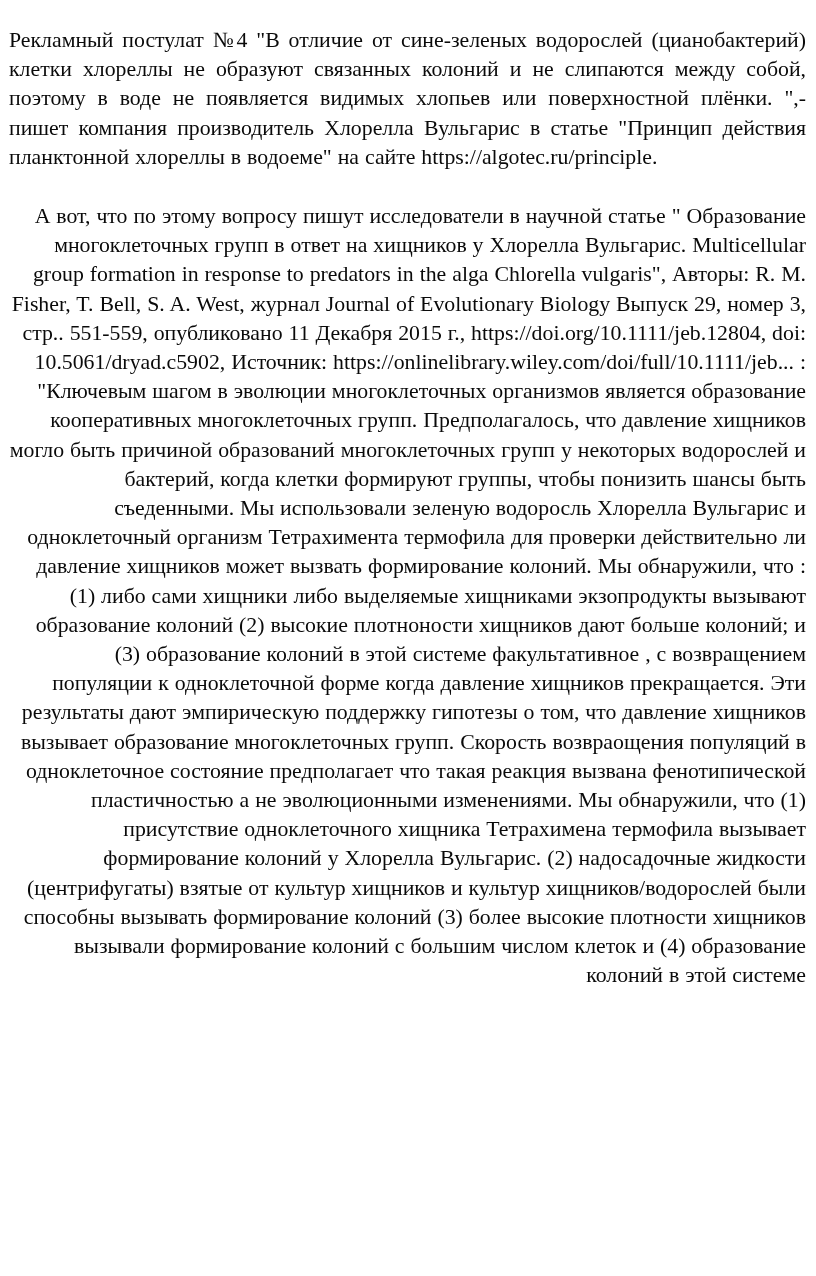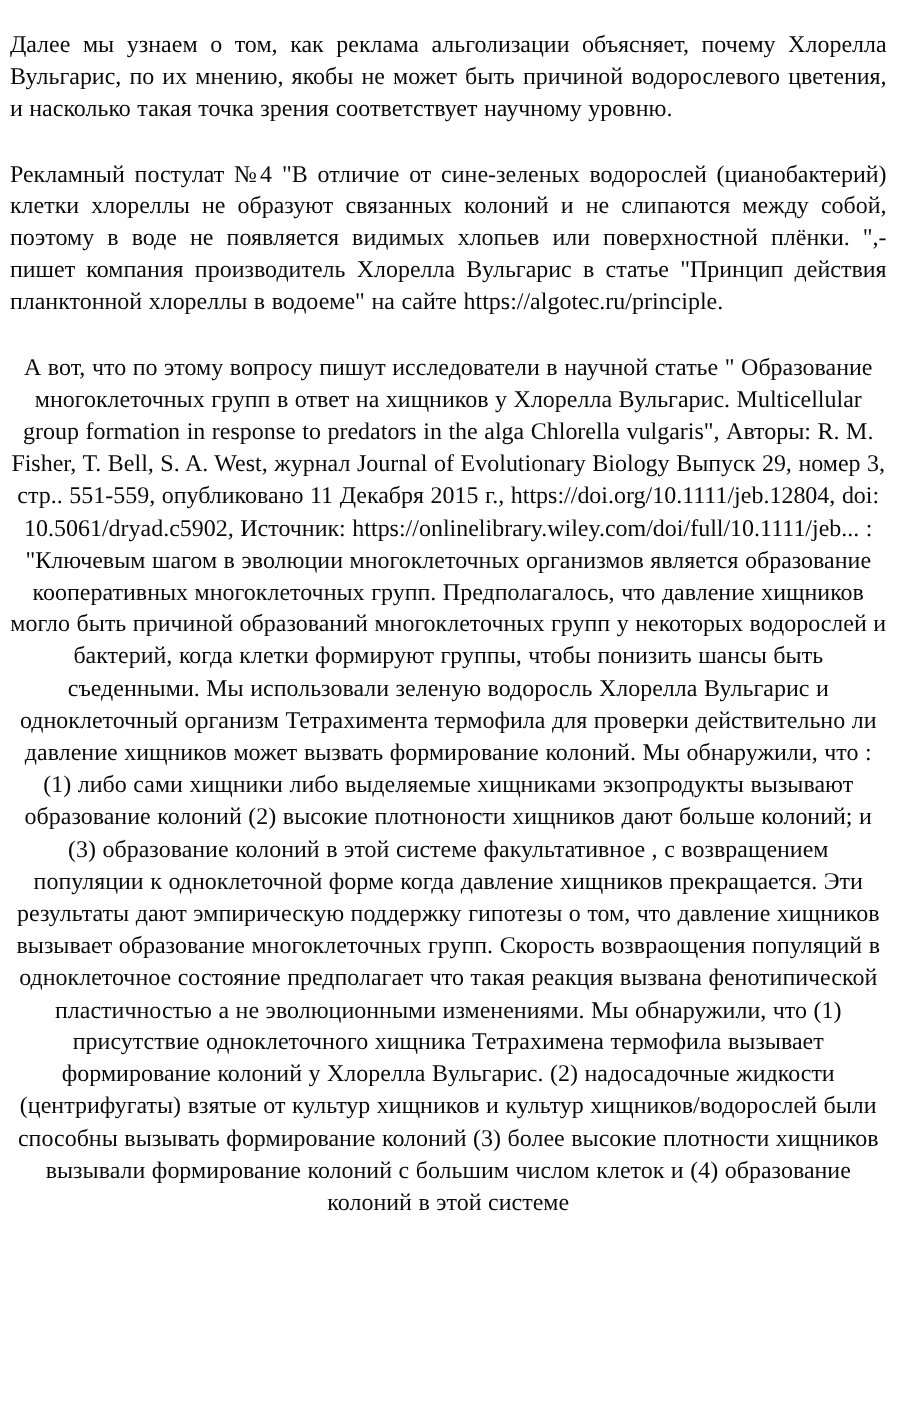--- a/index.html
+++ b/index.html
@@ -24,25 +24,24 @@
     line-height: 29.2px;
   }
   .page p {
     margin: 0 0 30px 0;
     word-spacing: 0.5px;
   }
   .page p.justify {
     text-align: justify;
   }
   .page p.left {
-    text-align: center;
+    text-align: right;
   }
 </style>
 </head>
 <body>
 
 <div class="page">
-  <p class="justify">Далее мы узнаем о том, как реклама альголизации объясняет, почему Хлорелла Вульгарис, по их мнению, якобы не может быть причиной водорослевого цветения, и насколько такая точка зрения соответствует научному уровню.</p>
 
   <p class="justify">Рекламный постулат №4 "В отличие от сине-зеленых водорослей (цианобактерий) клетки хлореллы не образуют связанных колоний и не слипаются между собой, поэтому в воде не появляется видимых хлопьев или поверхностной плёнки. ",- пишет компания производитель Хлорелла Вульгарис в статье "Принцип действия планктонной хлореллы в водоеме" на сайте https://algotec.ru/principle.</p>
 
   <p class="left">А вот, что по этому вопросу пишут исследователи в научной статье " Образование многоклеточных групп в ответ на хищников у Хлорелла Вульгарис. Multicellular group formation in response to predators in the alga Chlorella vulgaris", Авторы: R. M. Fisher, T. Bell, S. A. West, журнал Journal of Evolutionary Biology Выпуск 29, номер 3, стр.. 551-559, опубликовано 11 Декабря 2015 г., https://doi.org/10.1111/jeb.12804, doi: 10.5061/dryad.c5902, Источник: https://onlinelibrary.wiley.com/doi/full/10.1111/jeb... : "Ключевым шагом в эволюции многоклеточных организмов является образование кооперативных многоклеточных групп. Предполагалось, что давление хищников могло быть причиной образований многоклеточных групп у некоторых водорослей и бактерий, когда клетки формируют группы, чтобы понизить шансы быть съеденными. Мы использовали зеленую водоросль Хлорелла Вульгарис и одноклеточный организм Тетрахимента термофила для проверки действительно ли давление хищников может вызвать формирование колоний. Мы обнаружили, что : (1) либо сами хищники либо выделяемые хищниками экзопродукты вызывают образование колоний (2) высокие плотноности хищников дают больше колоний; и (3) образование колоний в этой системе факультативное , с возвращением популяции к одноклеточной форме когда давление хищников прекращается. Эти результаты дают эмпирическую поддержку гипотезы о том, что давление хищников вызывает образование многоклеточных групп. Скорость возвраощения популяций в одноклеточное состояние предполагает что такая реакция вызвана фенотипической пластичностью а не эволюционными изменениями. Мы обнаружили, что (1) присутствие одноклеточного хищника Тетрахимена термофила вызывает формирование колоний у Хлорелла Вульгарис. (2) надосадочные жидкости (центрифугаты) взятые от культур хищников и культур хищников/водорослей были способны вызывать формирование колоний (3) более высокие плотности хищников вызывали формирование колоний с большим числом клеток и (4) образование колоний в этой системе</p>
 </div>
 
 </body></html>

